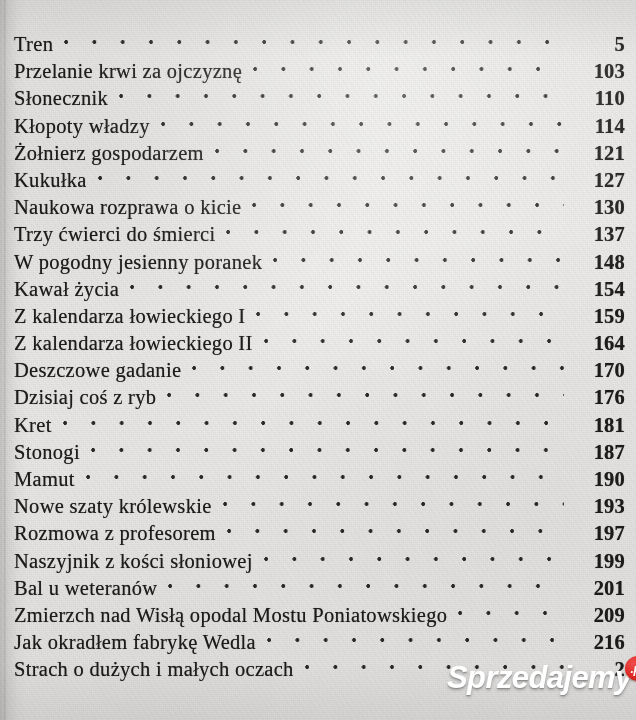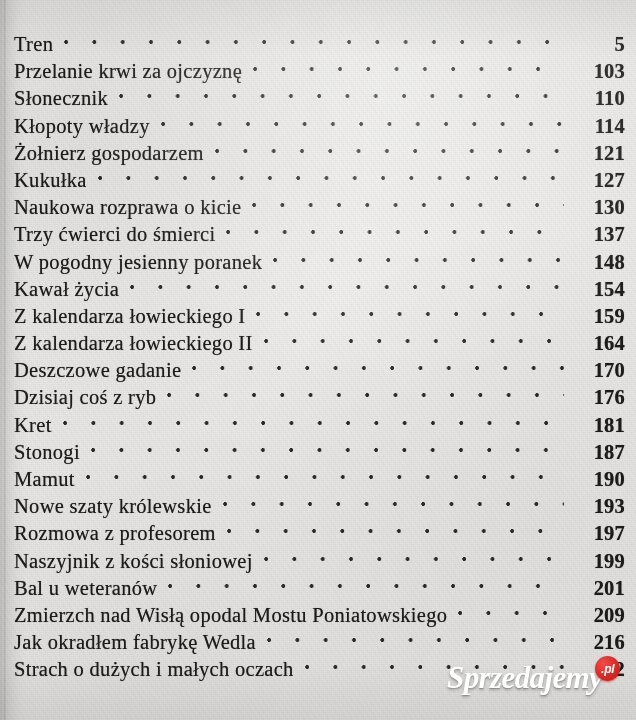--- a/index.html
+++ b/index.html
@@ -122,21 +122,21 @@
   #watermark {
     position: absolute;
     left: 447px;
     top: 662px;
     display: flex;
     align-items: flex-start;
     pointer-events: none;
     user-select: none;
   }
   #watermark-text {
-    font-family: Liberation Serif, serif;
+    font-family: Liberation Sans, sans-serif;
     font-weight: bold;
     font-style: italic;
     font-size: 31px;
     line-height: 1;
     color: #ffffff;
     letter-spacing: -.6px;
     text-shadow:
       0 1px 0 rgba(120,120,120,.55),
       0 2px 3px rgba(80,80,80,.45),
       0 0 1px rgba(255,255,255,.9);

